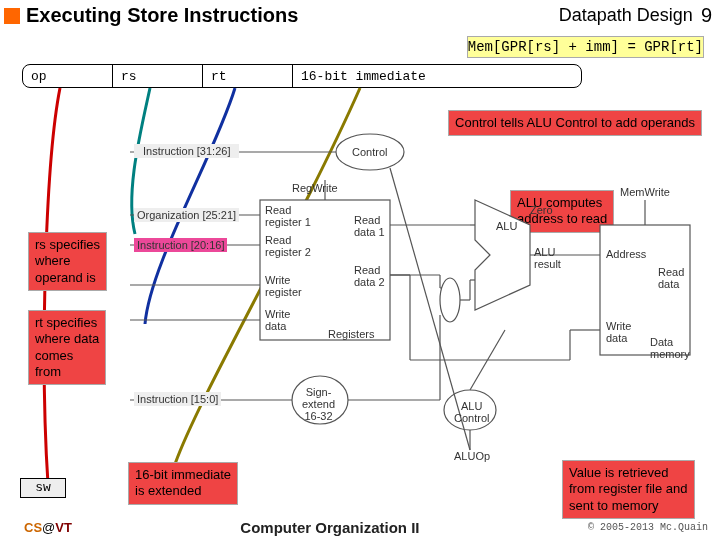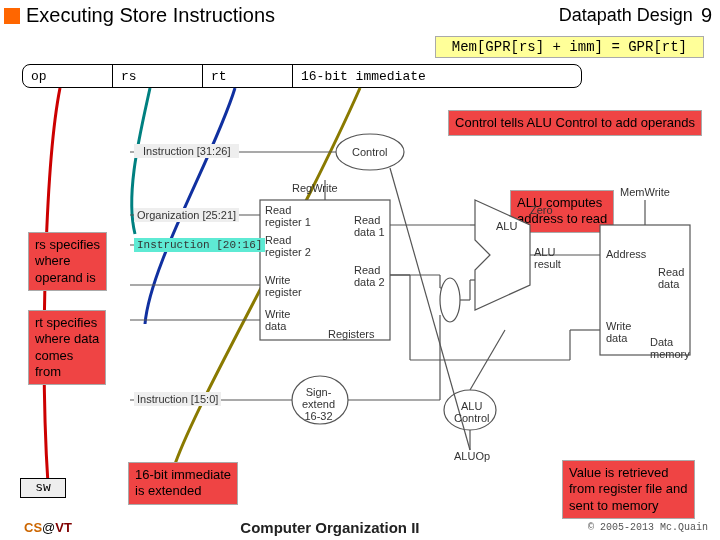--- a/index.html
+++ b/index.html
@@ -16,30 +16,30 @@
     align-items: center;
     padding: 4px 8px 2px 4px;
     font-size: 20px;
   }
   .title-block {
     width: 16px; height: 16px;
     background: #ff6600;
     margin-right: 6px;
     flex: 0 0 auto;
   }
-  .page-title { font-weight: normal; }
+  .page-title { font-weight: bold; }
   .header-spacer { flex: 1; }
   .header-right { font-size: 18px; }
   .page-num { margin-left: 8px; font-size: 20px; }
   .eq-box {
     position: absolute;
     top: 36px; right: 16px;
     background: #ffff99;
     border: 1px solid #aaa;
-    padding: 2px 16px;
+    padding: 2px 0;
     font-family: "Courier New", monospace;
     font-size: 14px;
   }
   .inst-format {
     position: absolute;
     top: 64px; left: 22px;
     width: 560px; height: 24px;
     border: 1.5px solid #000;
     border-radius: 8px;
     display: flex;
@@ -206,21 +206,21 @@
     <line x1="215" y1="50" x2="215" y2="70" class="wire"></line>
 
     <line x1="535" y1="70" x2="535" y2="95" class="wire"></line>
 
     <line x1="280" y1="38" x2="360" y2="320" class="wire" stroke-dasharray="0"></line>
   </svg>
 
   
   <div class="diag-label" style="top:14px; left:24px; background:#eee; padding:1px 9px;">Instruction [31:26]</div>
   <div class="diag-label" style="top:78px; left:24px; background:#eee; padding:1px 3px;">Organization [25:21]</div>
-  <div class="diag-label" style="top:108px; left:24px; background:#5eead4; padding:1px 3px;font-family:Liberation Mono, monospace;">Instruction [20:16]</div>
+  <div class="diag-label" style="top:108px; left:24px; background:#ec4899; padding:1px 3px;">Instruction [20:16]</div>
   <div class="diag-label" style="top:262px; left:24px; background:#eee; padding:1px 3px;">Instruction [15:0]</div>
   <div class="diag-label" style="top:16px; left:242px;">Control</div>
   <div class="diag-label" style="top:52px; left:182px;">RegWrite</div>
   <div class="diag-label" style="top:74px; left:155px; white-space:pre-line;">Read
 register 1</div>
   <div class="diag-label" style="top:104px; left:155px; white-space:pre-line;">Read
 register 2</div>
   <div class="diag-label" style="top:144px; left:155px; white-space:pre-line;">Write
 register</div>
   <div class="diag-label" style="top:178px; left:155px; white-space:pre-line;">Write

